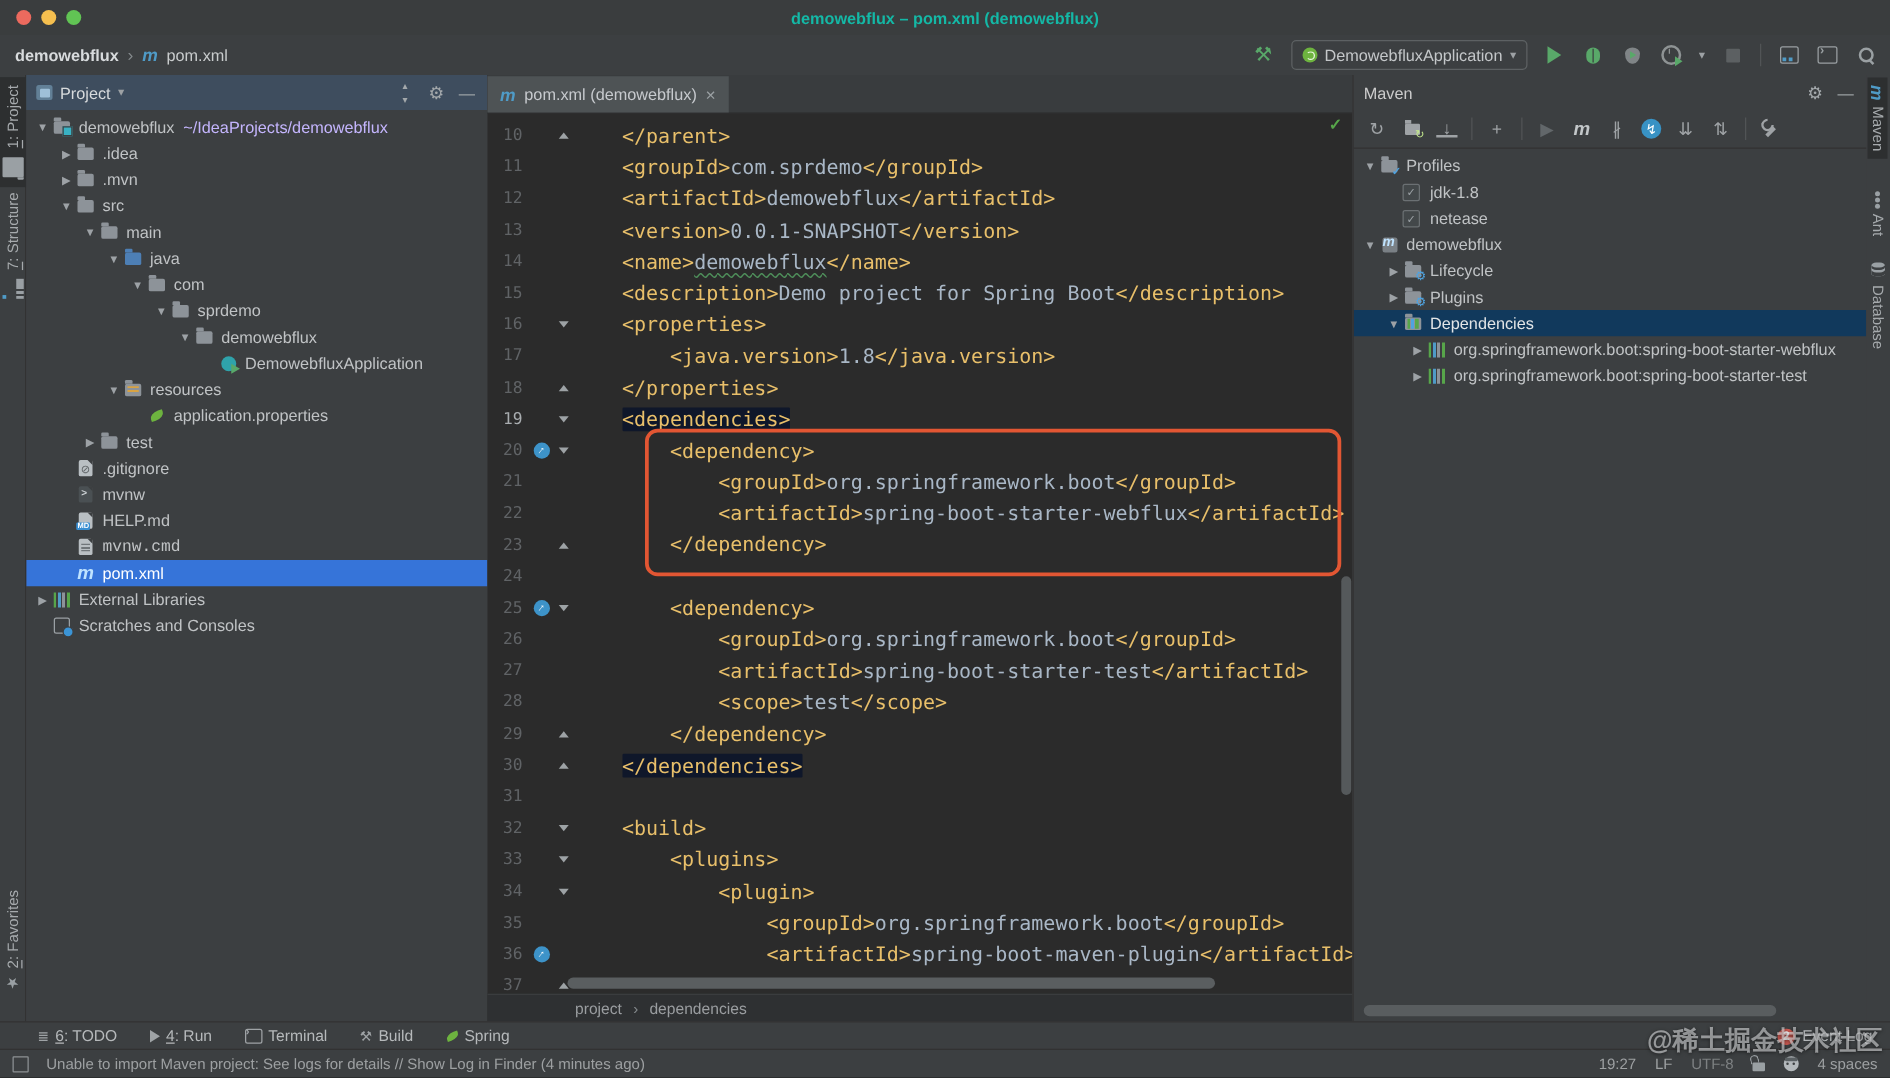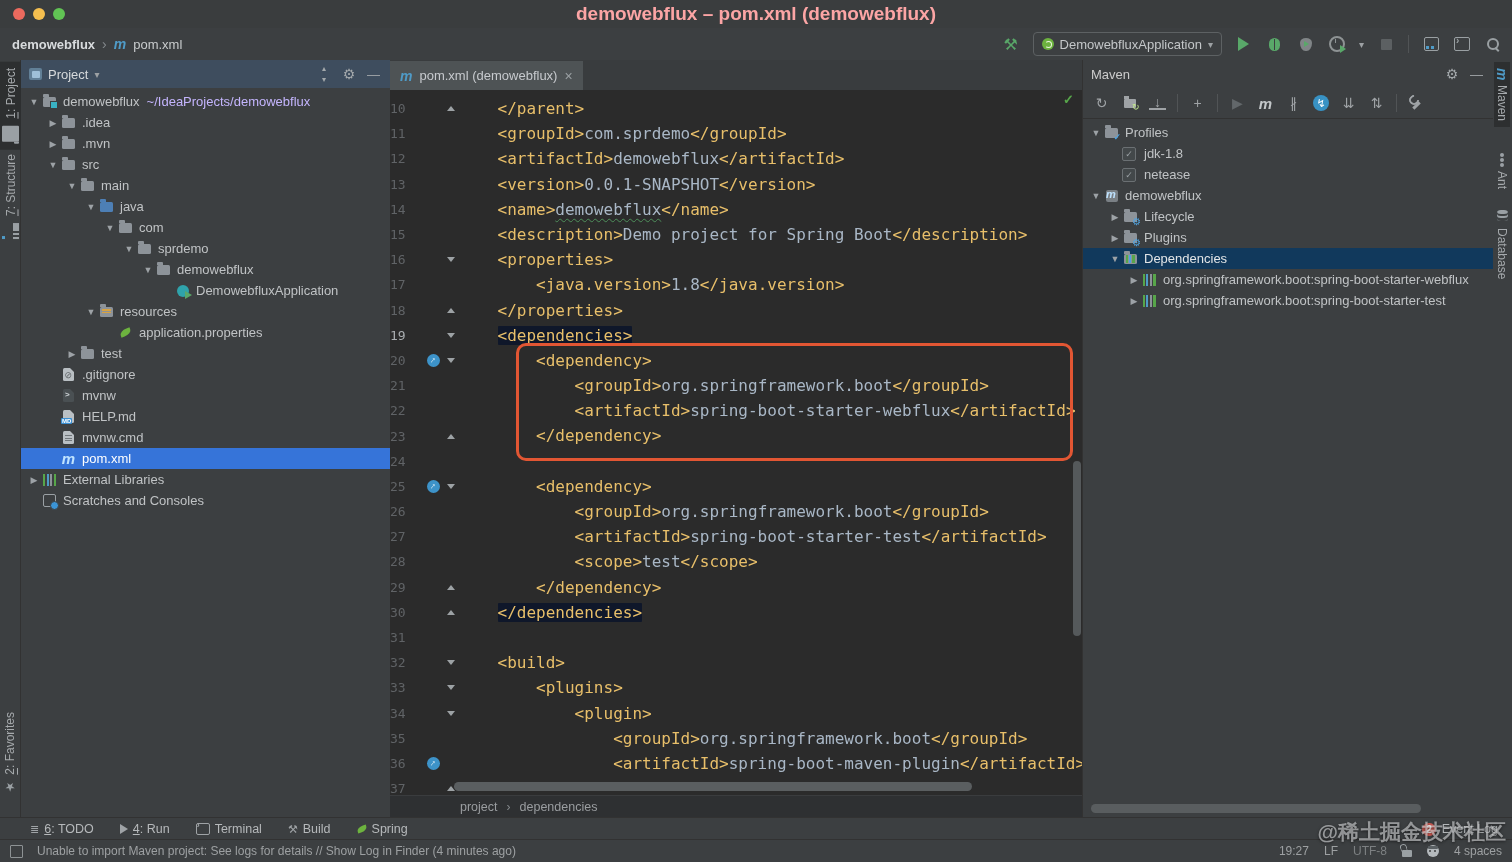--- a/index.html
+++ b/index.html
@@ -4,21 +4,21 @@
 <style>
   html,body{margin:0;padding:0;background:#1e1e1e;}
   #app{position:relative;width:1512px;height:862px;background:var(--pbg,#3c3f41);
        font-family:"Liberation Sans",sans-serif;overflow:hidden;color:#bbb;
        -webkit-font-smoothing:antialiased;}
   
   #titlebar{position:absolute;left:0;top:0;width:100%;height:28px;background:#3a3d3e;
             border-bottom:1px solid #2b2b2b;display:flex;align-items:center;}
   .tl{width:12px;height:12px;border-radius:50%;margin-left:8px;}
   .tl.red{background:#ec6a5e;margin-left:13px}.tl.yel{background:#f5bf4f}.tl.grn{background:#61c454}
-  #wintitle{position:absolute;left:0;right:0;text-align:center;font-size:19px;font-weight:700;color:#fca5a5;}
+  #wintitle{position:absolute;left:0;right:0;text-align:center;font-size:13px;font-weight:700;color:#14b8a6;}
   
   #navbar{position:absolute;left:0;top:28px;width:100%;height:32px;background:#3c3f41;
           border-bottom:1px solid #323232;display:flex;align-items:center;font-size:13px;}
   #crumbs{display:flex;align-items:center;gap:7px;padding-left:12px;}
   .crumb-proj{color:#d8dbdd;font-weight:700;}
   .crumb-sep{color:#84898c;font-size:14px;}
   .mglyph{font-style:italic;font-weight:700;color:var(--mblue,#4f9bc7);font-size:14px;}
   .crumb-file{color:#c9cccd;}
   #navright{position:absolute;right:10px;top:0;height:32px;display:flex;align-items:center;gap:13px;}
   .nbi{display:inline-flex;align-items:center;justify-content:center;width:18px;height:18px;}
@@ -125,21 +125,21 @@
   .ic-maven-project::before{content:"";width:12px;height:12px;background:#7a8085;border-radius:2px;}
   .ic-maven-project::after{content:"m";position:absolute;left:3px;top:0px;font-style:italic;font-weight:700;color:#bfe3ff;font-size:11px;}
   
   #edcol{position:absolute;left:390px;top:60px;width:692px;bottom:44px;display:flex;flex-direction:column;background:var(--edbg,#2b2b2b);}
   #tabbar{height:30px;flex:none;background:#393c3e;border-bottom:1px solid #2b2b2b;display:flex;align-items:flex-end;}
   #tab{height:29px;display:flex;align-items:center;gap:7px;background:#4e5355;padding:0 10px;font-size:13px;color:#c7cace;}
   .tab-close{color:#9aa0a3;font-size:14px;}
   #edbody{flex:1;position:relative;overflow:hidden;}
   #codeArea{position:absolute;left:0;top:5px;right:0;}
   .cl{height:25.2px;display:flex;align-items:center;}
-  .num{width:28px;flex:none;text-align:left;padding-right:5px;color:#606366;font:13px "DejaVu Sans Mono",monospace;}
+  .num{width:28px;flex:none;text-align:right;padding-right:5px;color:#606366;font:13px "DejaVu Sans Mono",monospace;}
   .cl.cur .num{color:#a9adb0;}
   .gic{width:20px;flex:none;display:flex;align-items:center;justify-content:center;}
   .gmvn{width:13px;height:13px;border-radius:50%;background:#3d93c9;color:#fff;display:flex;align-items:center;justify-content:center;}
   .gmvn::before{content:"↑";font-size:9px;transform:rotate(40deg);font-weight:700;}
   .fold{width:16px;flex:none;display:flex;align-items:center;justify-content:center;}
   .fold.fline{background:linear-gradient(#505354 0 0) center/1px 100% no-repeat;}
   .fold-down::before{content:"";border:4px solid transparent;border-top:5px solid #9da2a5;margin-top:4px;}
   .fold-up::before{content:"";border:4px solid transparent;border-bottom:5px solid #9da2a5;margin-bottom:4px;}
   .code{font:16px/25.2px "DejaVu Sans Mono",monospace;white-space:pre;}
   .c-tag{color:var(--tag,#e8bf6a);}
@@ -414,21 +414,21 @@
           </span>
           <span class="tlabel">mvnw</span>
         </div>
         <div class="trow" style="padding-left: 25px;">
           <span class="tarrow"></span>
           <span class="ic ic-file-md">
             <span class="filebody"></span>
           </span>
           <span class="tlabel">HELP.md</span>
         </div>
-        <div class="trow" style="padding-left: 25px;">
+        <div class="trow" style="padding-left: 25px; font-family: Liberation Mono, monospace;">
           <span class="tarrow"></span>
           <span class="ic ic-file-cmd">
             <span class="filebody"></span>
           </span>
           <span class="tlabel">mvnw.cmd</span>
         </div>
         <div class="trow selected" style="padding-left: 25px;">
           <span class="tarrow"></span>
           <span class="ic ic-maven-m">m</span>
           <span class="tlabel">pom.xml</span>

